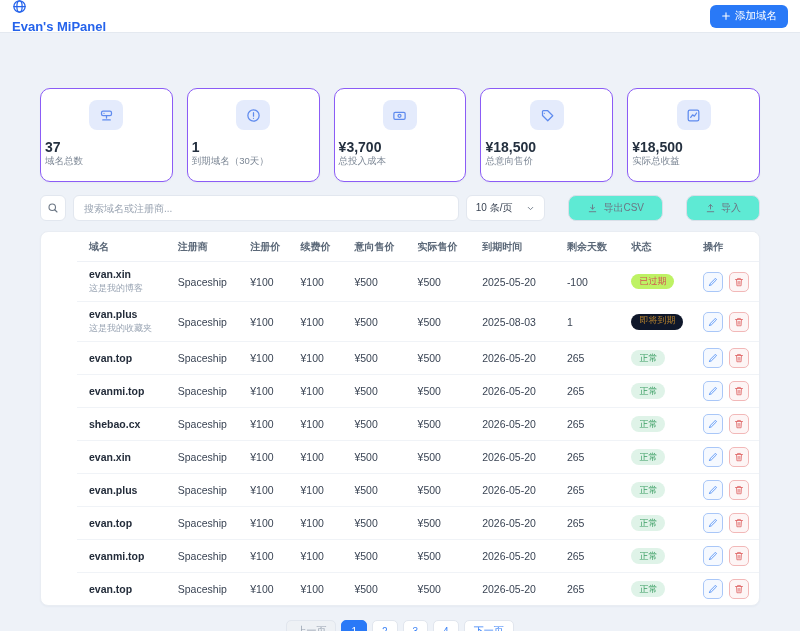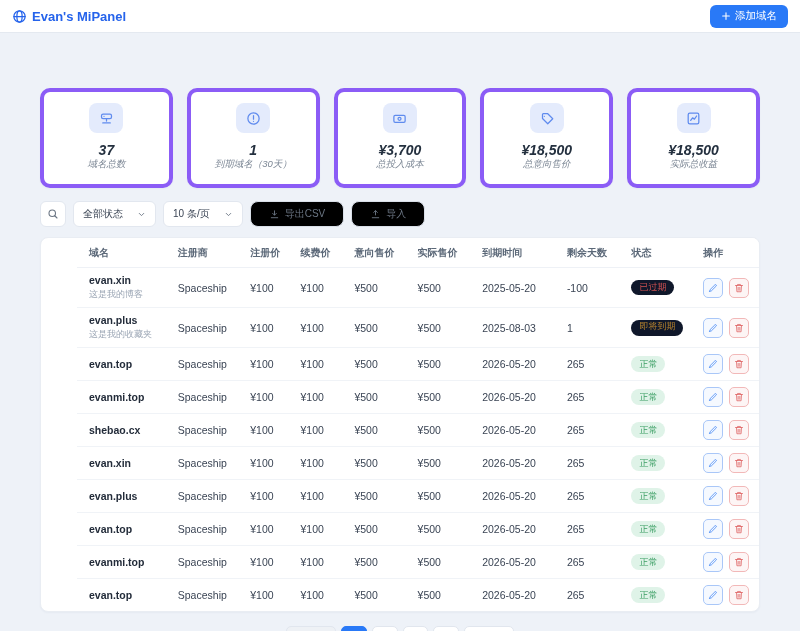--- a/index.html
+++ b/index.html
@@ -9,39 +9,38 @@
     font-family:"Liberation Sans","DejaVu Sans",sans-serif;
     color:#3a4454;
     overflow:hidden;
   }
   
   .app-header {
     height:33px; background:#fff; border-bottom:1px solid #e4e9f0;
     display:flex; align-items:center; justify-content:space-between;
     padding:0 12px;
   }
-  .brand { display:flex; align-items:flex-end; gap:5px; color:var(--accent,#2563eb); }
+  .brand { display:flex; align-items:flex-start; gap:5px; color:var(--accent,#2563eb);flex-direction:column; }
   .brand svg { width:15px; height:15px; }
   .brand-title { font-size:13px; font-weight:bold; color:var(--accent,#2563eb); }
   .add-btn {
     display:flex; align-items:center; gap:4px;
     background:var(--primary,#2979f7); color:#fff; border:none; border-radius:6px;
     height:23px; padding:0 11px; font-size:10.5px; cursor:pointer;
     font-family:inherit;
   }
   .add-btn svg { width:10px; height:10px; }
   
   .container { width:720px; margin:0 auto; }
   
   .stats { display:flex; gap:14px; margin-top:55px; }
   .stat-card {
-    flex:1; background:#fff; border:4px solid #8b5cf6; border-radius:10px;
-    padding:11px 4px 13px; text-align:center;
+    flex:1; background:#fff; border:1px solid #8b5cf6; border-radius:10px;
+    padding:11px 4px 13px; 
     box-shadow:0 1px 2px rgba(30,50,90,.04);
-    font-style:italic;
   }
   .stat-icon {
     width:34px; height:30px; margin:0 auto 9px; border-radius:8px;
     background:#e4ebfc; color:#5f8bee;
     display:flex; align-items:center; justify-content:center;
   }
   .stat-icon svg { width:15px; height:15px; }
   .stat-value { font-size:14px; font-weight:bold; color:#24303f; }
   .stat-label { font-size:9.5px; color:#7b8694; }
   
@@ -56,23 +55,23 @@
     padding:0 10px; font-size:10px; color:#3a4454; font-family:inherit; outline:none;
   }
   .search-input::placeholder { color:#9aa4b2; }
   .select-box {
     height:26px; background:#fff; border:1px solid #e2e7ef; border-radius:6px;
     display:flex; align-items:center; gap:14px; padding:0 9px;
     font-size:10px; color:#3a4454; cursor:pointer; white-space:nowrap;
   }
   .select-box svg { width:9px; height:9px; color:#6b7684; }
   .tool-btn {
-    height:26px; background:#000000; border:1px solid #d9dfe8; border-radius:8px;
+    height:26px; background:#5eead4; border:1px solid #d9dfe8; border-radius:8px;
     display:flex; align-items:center; gap:5px; padding:0 18px;
-    font-size:10px; color:#6b7684; cursor:pointer; font-family:inherit; white-space:nowrap;
+    font-size:10px; color:#6b7684; cursor:pointer; font-family:inherit; white-space:nowrap;margin-left:16px;
   }
   .tool-btn svg { width:11px; height:11px; }
   
   .table-card {
     margin-top:10px; background:#fff; border:1px solid #e9edf3; border-radius:8px;
     overflow:hidden; box-shadow:0 1px 2px rgba(30,50,90,.04);
   }
   table { width:100%; border-collapse:collapse; table-layout:fixed;margin-left:36px; }
   thead th {
     text-align:left; font-size:10px; font-weight:bold; color:#5b6878;
@@ -82,21 +81,21 @@
   tbody td {
     font-size:10.5px; color:#3a4454; padding:6px 6px;
     border-bottom:1px solid #f0f3f7; vertical-align:middle;
   }
   tbody tr:last-child td { border-bottom:none; }
   .domain-name { font-weight:bold; color:#232c3a; font-size:10.5px; }
   .domain-note { font-size:9px; color:#9aa5b4; margin-top:2px; }
   .badge {
     display:inline-block; padding:2.5px 8px; border-radius:9px; font-size:9px; line-height:1.2;
   }
-  .badge-expired  { background:#0f172a; color:var(--danger,#d25252); }
+  .badge-expired  { background:#bef264; color:var(--danger,#d25252); }
   .badge-expiring { background:#0f172a; color:var(--warning,#b3802d);font-family:Liberation Mono, monospace; }
   .badge-normal   { background:#dff3e8; color:var(--success,#3a9e63); }
   .row-actions { display:flex; gap:6px; }
   .icon-btn {
     width:20px; height:20px; border-radius:5px; display:flex; align-items:center;
     justify-content:center; cursor:pointer; background:#fff; padding:0;
   }
   .icon-btn svg { width:10px; height:10px; }
   .edit-btn { border:1px solid #a9c7f8; background:#f5f9ff; color:#4d8df5; }
   .delete-btn { border:1px solid #f2b8b8; background:#fdf5f5; color:#e06b6b; }
@@ -191,28 +190,21 @@
     </div>
   </div>
 
   <div class="toolbar">
     <div class="search-icon-box">
       <svg viewBox="0 0 24 24" fill="none" stroke="currentColor" stroke-width="2.2" stroke-linecap="round">
         <circle cx="10.5" cy="10.5" r="6.5"></circle>
           <path d="M15.5 15.5 20 20"></path>
       </svg>
     </div>
-    <div class="select-box">
-      <span>全部状态</span>
-      <span style="display:flex;">
-        <svg viewBox="0 0 24 24" fill="none" stroke="currentColor" stroke-width="2.4" stroke-linecap="round" stroke-linejoin="round">
-            <path d="M6 9l6 6 6-6"></path>
-          </svg>
-      </span>
-    </div>
+    <input class="search-input" type="text" placeholder="搜索域名或注册商..." style="">
     <div class="select-box">
       <span>10 条/页</span>
       <span style="display:flex;">
         <svg viewBox="0 0 24 24" fill="none" stroke="currentColor" stroke-width="2.4" stroke-linecap="round" stroke-linejoin="round">
             <path d="M6 9l6 6 6-6"></path>
           </svg>
       </span>
     </div>
     <button class="tool-btn">
       <span style="display:flex;">

